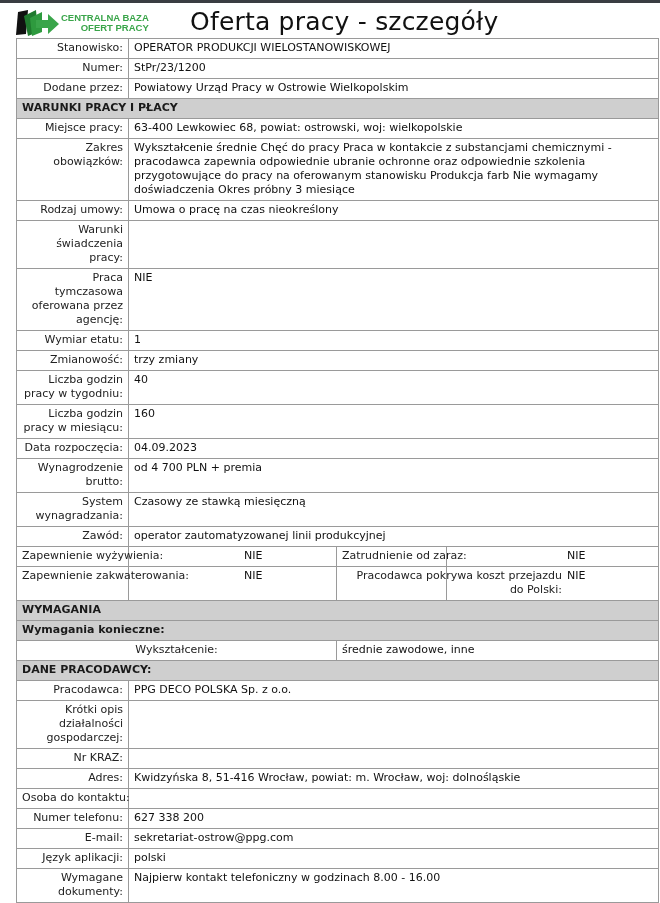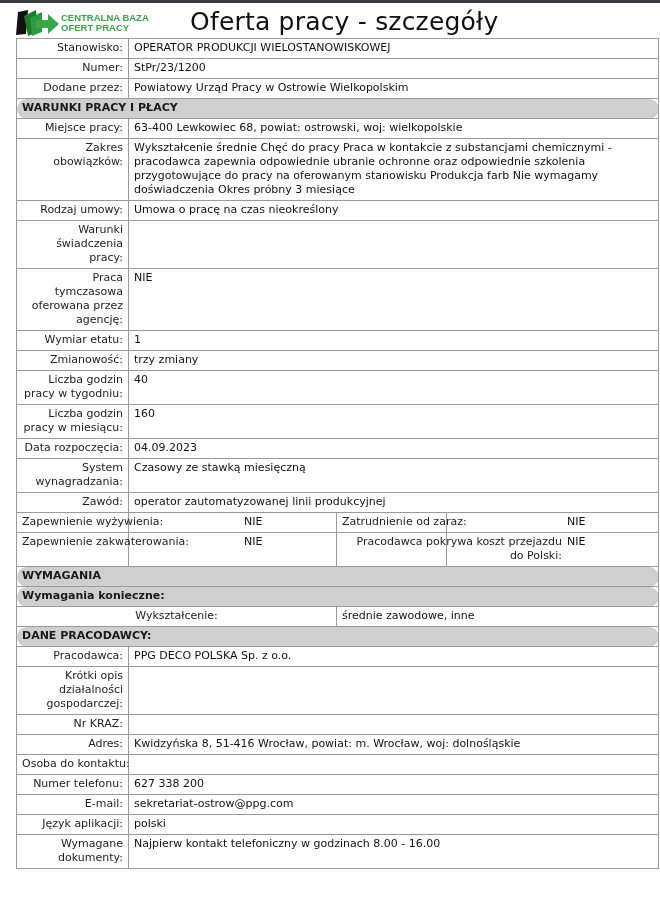--- a/index.html
+++ b/index.html
@@ -4,28 +4,28 @@
 <style>
   html, body { margin: 0; padding: 0; }
   body {
     width: 660px; height: 903px; overflow: hidden; background: #ffffff;
     font-family: "DejaVu Sans", sans-serif; color: #111;
     position: relative;
   }
   .topbar { position: absolute; left: 0; top: 0; width: 660px; height: 3px; background: #3a3d42; }
   .header { position: absolute; left: 16px; top: 6px; width: 644px; height: 32px; }
   .logo { position: absolute; left: 0; top: 2px; width: 140px; height: 30px; }
-  .logo-text { position: absolute; left: 45px; top: 5px; font-family: "Liberation Sans", sans-serif; font-weight: bold; font-size: 9.5px; line-height: 10px; color: #3aa54a; text-align: left; }
+  .logo-text { position: absolute; left: 45px; top: 5px; font-family: "Liberation Sans", sans-serif; font-weight: bold; font-size: 9.5px; line-height: 10px; color: #3aa54a; text-align: right; }
   .title { position: absolute; left: 174px; top: 0px; font-size: 25px; line-height: 32px; color: #111; letter-spacing: 0.2px; }
 
   table.offer { position: absolute; left: 16px; top: 38px; width: 642px; border-collapse: collapse; table-layout: fixed; font-size: 11px; }
   table.offer td { border: 1px solid #9a9a9a; padding: 2px 5px 3px 5px; vertical-align: top; line-height: 14px; }
   td.lbl { width: 102px; color: #222; font-weight: normal; text-align: right; }
   td.val { font-weight: normal; color: #111; }
-  tr.sec td { background: #cfcfcf; font-weight: bold; color: #1a1a1a; border-radius: 10px; }
+  tr.sec td { background: #cfcfcf; font-weight: bold; color: #1a1a1a; }
   td.center { text-align: center; }
 </style>
 </head>
 <body>
 
 <div class="topbar"></div>
 
 <div class="header">
   <div class="logo">
     <svg width="44" height="30" viewBox="0 0 44 30">
@@ -100,20 +100,24 @@
     <td class="val" colspan="3">40</td>
   </tr>
   <tr style="height:32px">
     <td class="lbl">Liczba godzin pracy w miesiącu:</td>
     <td class="val" colspan="3">160</td>
   </tr>
   <tr style="height:19px">
     <td class="lbl">Data rozpoczęcia:</td>
     <td class="val" colspan="3">04.09.2023</td>
   </tr>
+  <tr style="height:33px">
+    <td class="lbl">Wynagrodzenie brutto:</td>
+    <td class="val" colspan="3">od 4 700 PLN + premia</td>
+  </tr>
   <tr style="height:32px">
     <td class="lbl">System wynagradzania:</td>
     <td class="val" colspan="3">Czasowy ze stawką miesięczną</td>
   </tr>
   <tr style="height:19px">
     <td class="lbl">Zawód:</td>
     <td class="val" colspan="3">operator zautomatyzowanej linii produkcyjnej</td>
   </tr>
   <tr style="height:19px">
     <td class="lbl" style="white-space:nowrap">Zapewnienie wyżywienia:</td>

